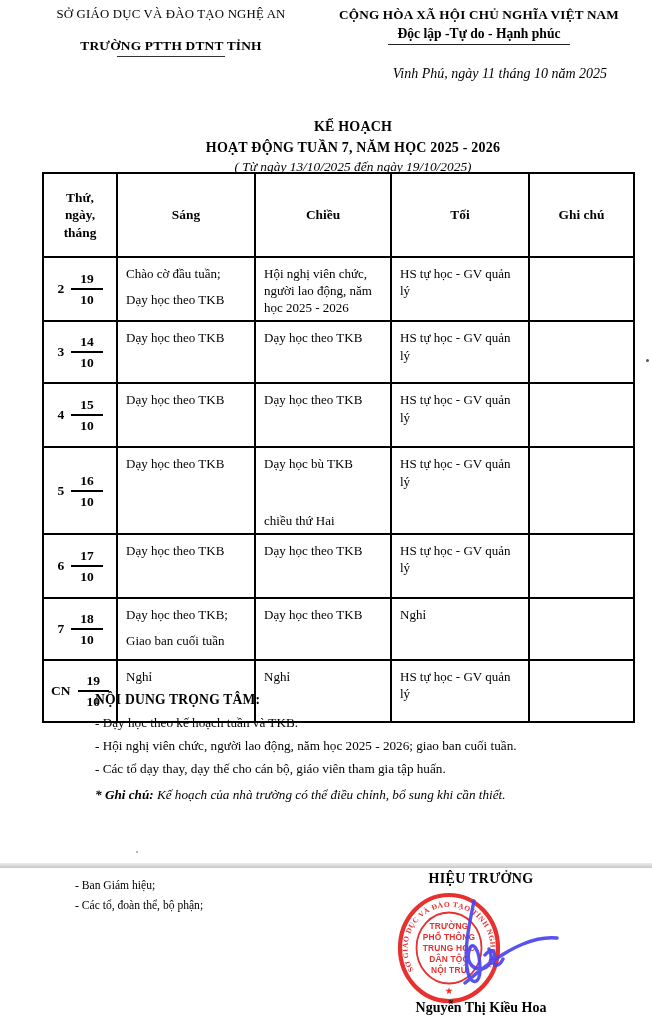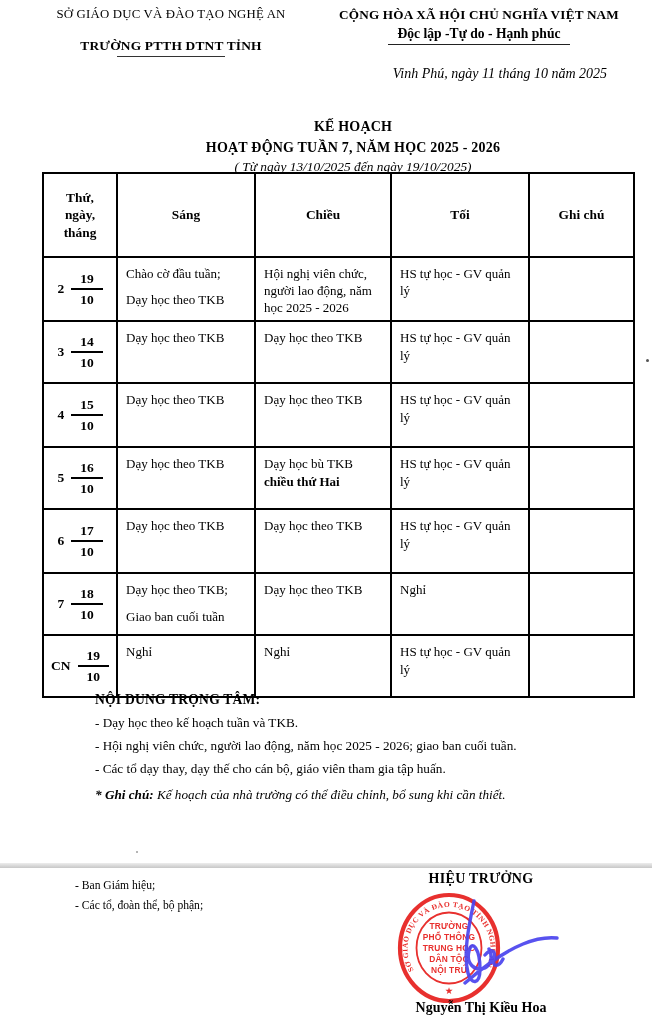--- a/index.html
+++ b/index.html
@@ -31,21 +31,21 @@
     line-height:1.28; white-space:pre-line;
   }
   .sched td.c { font-size:13px; line-height:1.32; vertical-align:top; padding:7px 6px 4px 8px; }
   .sched td.day { vertical-align:middle; padding:2px; }
   .day-inner { display:flex; align-items:center; justify-content:center; }
   .day-label { font-weight:bold; font-size:13.5px; margin-right:7px; }
   .frac { display:inline-flex; flex-direction:column; align-items:center; font-weight:bold; font-size:13.5px; line-height:1.12; }
   .frac .num { padding:0 9px 2px; border-bottom:2px solid #000; }
   .frac .den { padding-top:2px; }
   .gap { margin-top:9px; }
-  .bold { font-weight:bold; }
+  .bold { font-weight:normal;margin-top:39px; }
   
   .notes { position:absolute; left:95px; top:684px; width:548px; font-size:13.2px;margin-top:8px; }
   .notes-title { font-weight:bold; font-size:13.6px; letter-spacing:.2px; }
   .note-line { margin-top:6px; line-height:1.3; }
   .note-ghichu { margin-top:9px; font-style:italic; line-height:1.3; }
   .note-ghichu .lbl { font-weight:bold; }
   
   .page-divider { position:absolute; left:0; top:863px; width:652px; height:5px;
     background:linear-gradient(#ededed,#c7c7c7); }
   .stray-dot-a { position:absolute; left:646px; top:359px; width:3px; height:3px; border-radius:50%; background:#555; }

